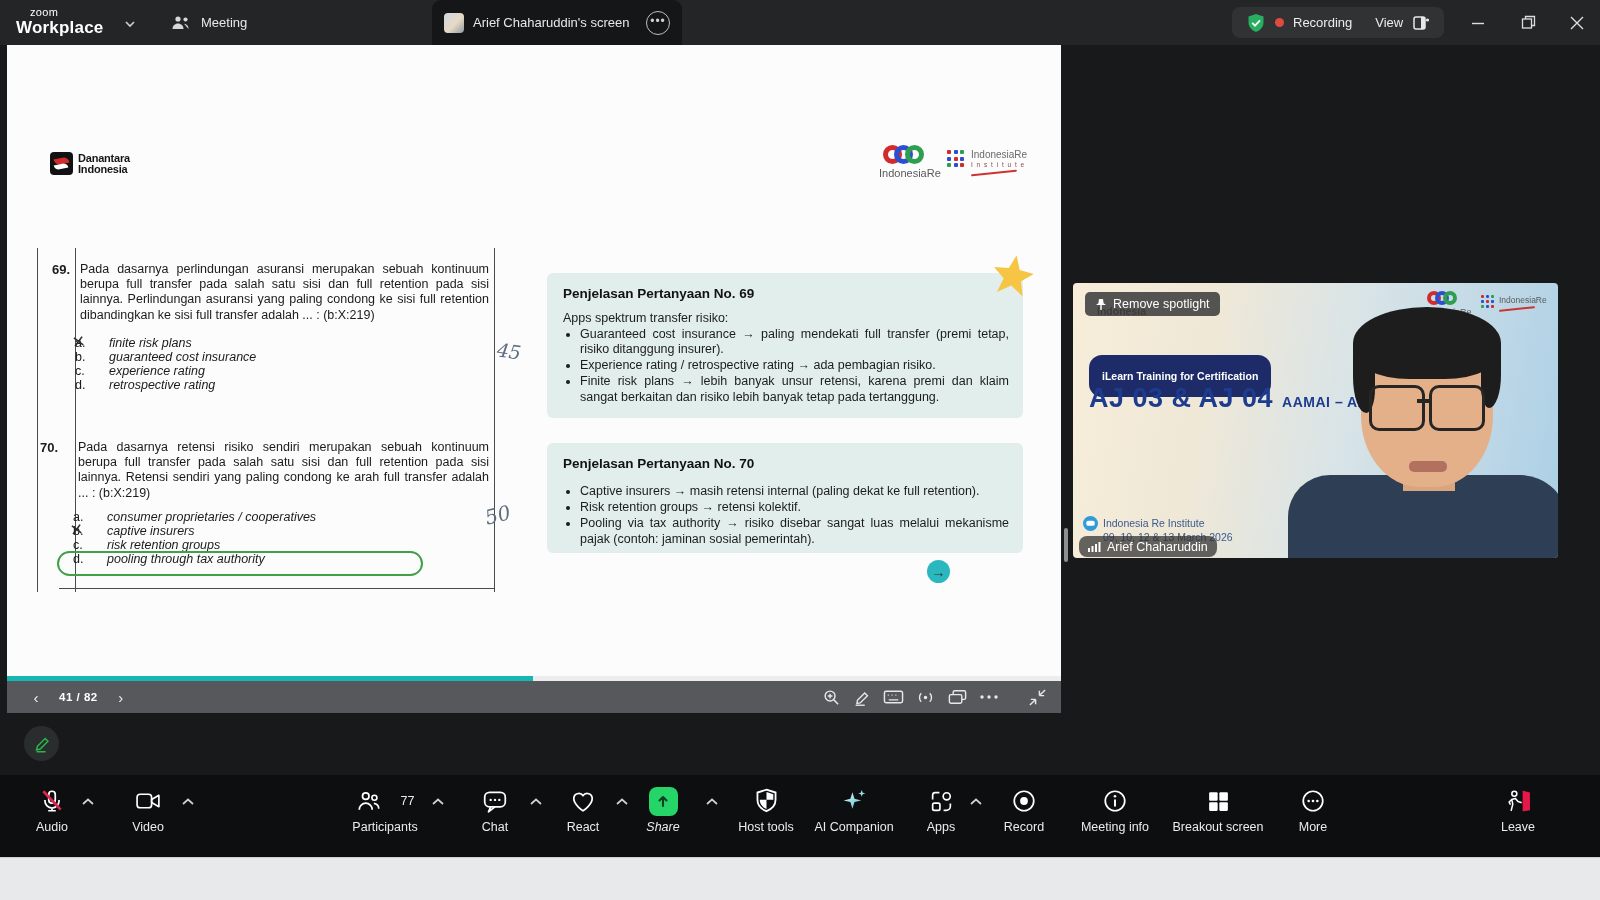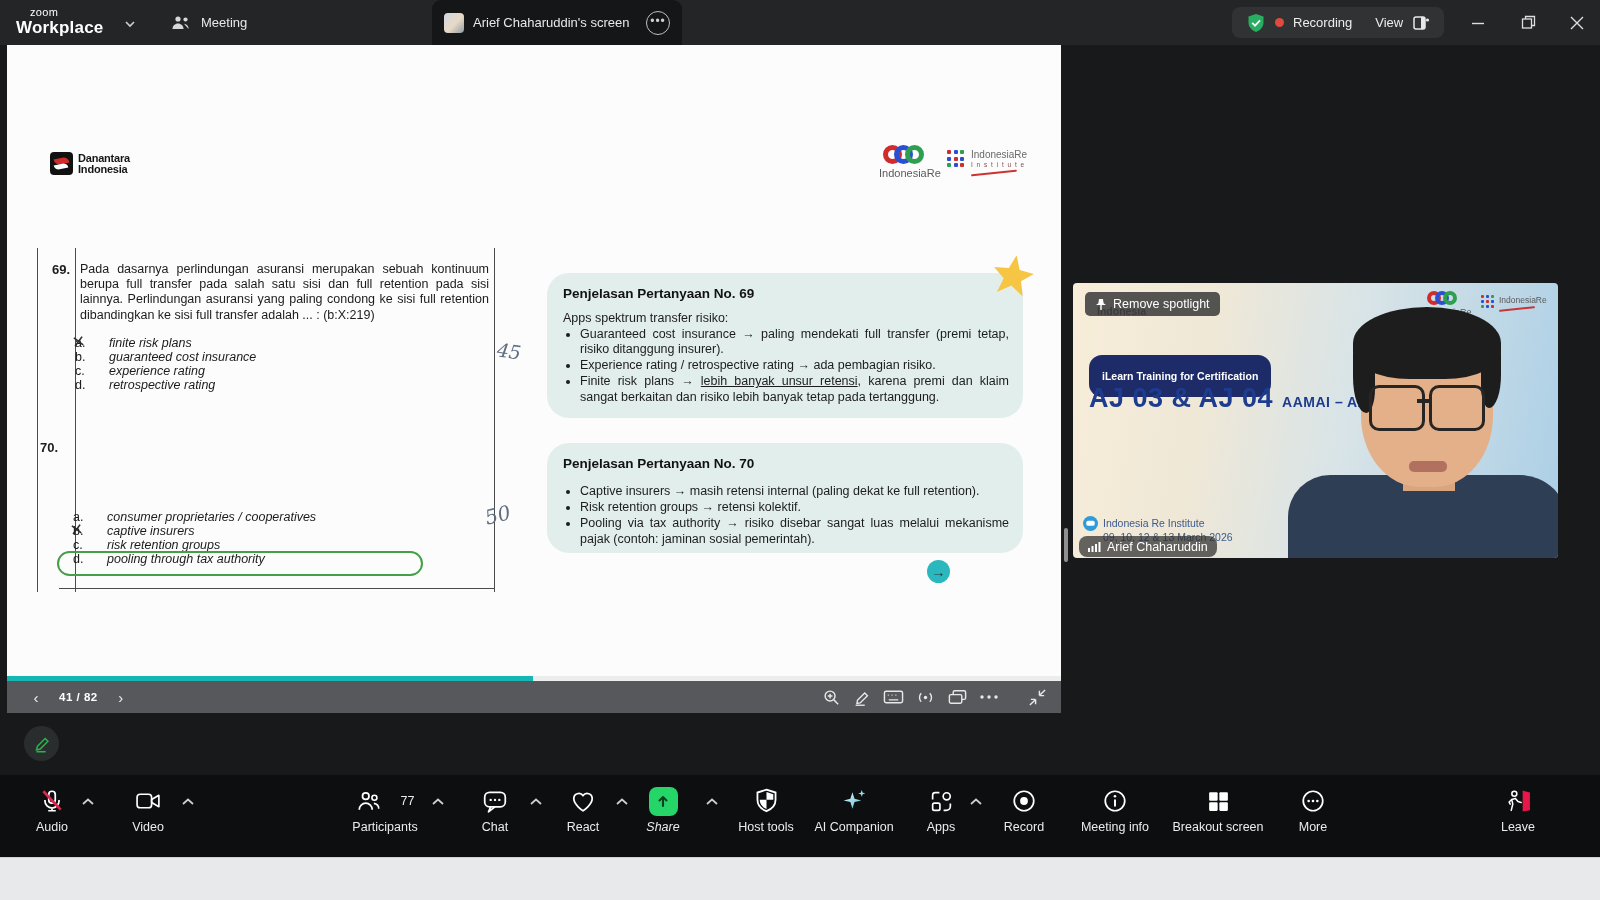--- a/index.html
+++ b/index.html
@@ -33,21 +33,21 @@
   .scan-line{background:#4a4a4a;}
   .qnum{font-size:13px;color:#1c1c1c;font-weight:bold;}
   .qtext{font-size:12.5px;line-height:15.2px;color:#1b1b1b;text-align:justify;}
   .opt{font-size:12.5px;color:#1b1b1b;display:flex;}
   .opt .ltr{width:34px;position:relative;}
   .opt .otx{font-style:italic;}
   .crossed::after{content:"\2715";position:absolute;left:-3px;top:-4px;font-size:16px;color:#2c2c2c;
                   transform:rotate(-8deg);}
   .margin-note{font-family:"DejaVu Serif",serif;font-style:italic;color:#5f6f80;}
   .greenoval{border:2.5px solid #43a048;border-radius:13px;}
-  .expbox{background:#e2eeec;border-radius:22px;}
+  .expbox{background:#e2eeec;border-radius:6px;}
   .exptitle{font-size:13.5px;font-weight:bold;color:#121212;}
   .expbody{font-size:12.5px;line-height:15.6px;color:#1c1c1c;}
   .expul{margin:0;padding-left:17px;}
   .expul li{margin-bottom:0.5px;text-align:justify;}
   .star{width:42px;height:42px;background:#f6c544;transform:rotate(10deg);
         clip-path:polygon(50% 0%,63% 33%,98% 37%,71% 59%,81% 94%,50% 73%,19% 94%,29% 59%,2% 37%,37% 33%);}
   .cursor-dot{width:23px;height:23px;border-radius:50%;background:#2ab7bd;display:flex;
               align-items:center;justify-content:center;color:#2d2d2d;font-size:14px;font-weight:bold;}
   .progress{left:7px;top:676px;width:526px;height:5px;background:#15b7b4;}
   .progress-rest{left:533px;top:676px;width:528px;height:5px;background:#ededed;}
@@ -231,20 +231,21 @@
         <span class="otx">experience rating</span>
       </div>
     <div class="opt">
         <span class="ltr">d.</span>
         <span class="otx">retrospective rating</span>
       </div>
   </div>
   <div class="abs margin-note" style="left:490px;top:295px;font-size:19px;transform:rotate(8deg);">45</div>
 
   <div class="abs qnum" style="left:33px;top:395px;">70.</div>
+  <div class="abs qtext" style="left:71px;top:395px;width:411px;">Pada dasarnya retensi risiko sendiri merupakan sebuah kontinuum berupa full transfer pada salah satu sisi dan full retention pada sisi lainnya. Retensi sendiri yang paling condong ke arah full transfer adalah ... : (b:X:219)</div>
   <div class="abs" style="left:66px;top:465px;width:420px;">
     <div class="opt">
         <span class="ltr">a.</span>
         <span class="otx">consumer proprietaries / cooperatives</span>
       </div>
     <div class="opt">
         <span class="ltr crossed">b.</span>
         <span class="otx">captive insurers</span>
       </div>
     <div class="opt">
@@ -259,21 +260,21 @@
   <div class="abs greenoval" style="left:50px;top:506px;width:362px;height:21px;"></div>
   <div class="abs margin-note" style="left:478px;top:458px;font-size:20px;transform:rotate(-14deg);">50</div>
 
   <div class="abs expbox" style="left:540px;top:228px;width:476px;height:145px;">
     <div class="exptitle" style="padding:13px 16px 0;">Penjelasan Pertanyaan No. 69</div>
     <div class="expbody" style="padding:10px 14px 0 16px;">
       <div>Apps spektrum transfer risiko:</div>
       <ul class="expul">
         <li>Guaranteed cost insurance → paling mendekati full transfer (premi tetap, risiko ditanggung insurer).</li>
         <li>Experience rating / retrospective rating → ada pembagian risiko.</li>
-        <li><span>Finite risk plans → </span><span style="text-decoration:underline;">lebih banyak unsur retensi</span><span>, karena premi dan klaim sangat berkaitan dan risiko lebih banyak tetap pada tertanggung.</span></li>
+        <li><span>Finite risk plans → </span><span style="">lebih banyak unsur retensi</span><span>, karena premi dan klaim sangat berkaitan dan risiko lebih banyak tetap pada tertanggung.</span></li>
       </ul>
     </div>
   </div>
   <div class="abs star" style="left:985px;top:210px;"></div>
 
   <div class="abs expbox" style="left:540px;top:398px;width:476px;height:110px;">
     <div class="exptitle" style="padding:13px 16px 0;">Penjelasan Pertanyaan No. 70</div>
     <div class="expbody" style="padding:13px 14px 0 16px;">
       <ul class="expul">
         <li>Captive insurers → masih retensi internal (paling dekat ke full retention).</li>

